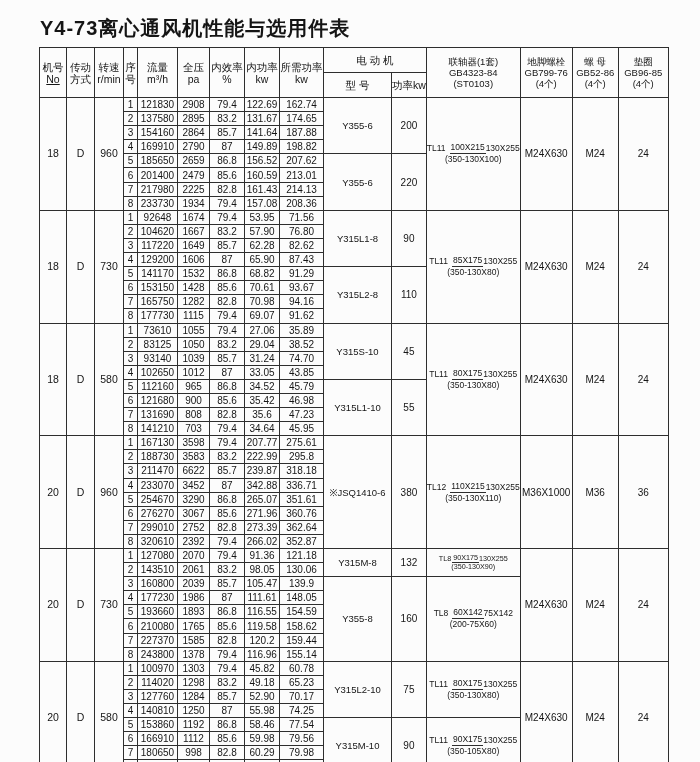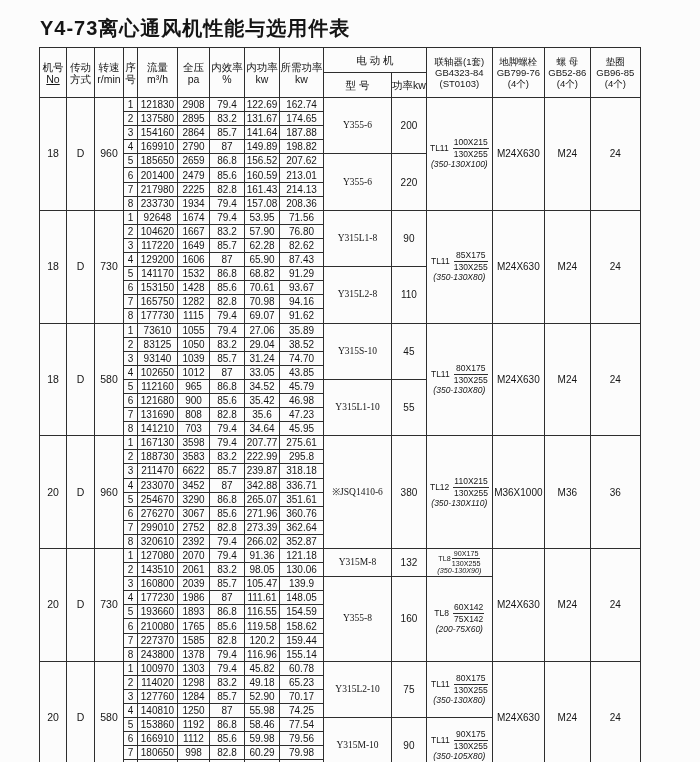--- a/index.html
+++ b/index.html
@@ -37,31 +37,31 @@
     background:#fcfcfc;
   }
   thead th.parts { font-size:9.5px; line-height:11px; }
   thead th .u { text-decoration:underline; }
   tbody td {
     font-size:10px;
     line-height:11px;
     height:13.1px;
   }
   tbody td.group-cell { font-size:10.5px; }
-  tbody td.motor-model { font-size:9.5px;font-family:Liberation Serif, serif; }
+  tbody td.motor-model { font-size:9.5px; }
   tbody td.motor-power { font-size:10px; }
   
   td .cpl {
     display:flex; align-items:center; justify-content:center;
     gap:4px; font-size:8.5px; line-height:9px;
   }
-  td .cpl .frac { display:inline-flex; flex-direction:column; }
+  td .cpl .frac { display:inline-flex; flex-direction:row; }
   td .cpl .frac .up { border-bottom:1px solid #2e2e2e; padding:0 1px 1px 1px; }
   td .cpl .frac .dn { padding-top:1px; }
-  td .cpl-note { font-size:8.5px; line-height:10px;font-style:italic; }
+  td .cpl-note { font-size:8.5px; line-height:10px; }
   td.coupling-cell.tight .cpl { font-size:7.2px; line-height:7px; gap:1px; }
   td.coupling-cell.tight .cpl-note { font-size:7.2px; line-height:8px; }
 </style>
 </head>
 <body>
 
 <h1 class="page-title">Y4-73离心通风机性能与选用件表</h1>
 
 <table class="fan-table">
   <colgroup>

